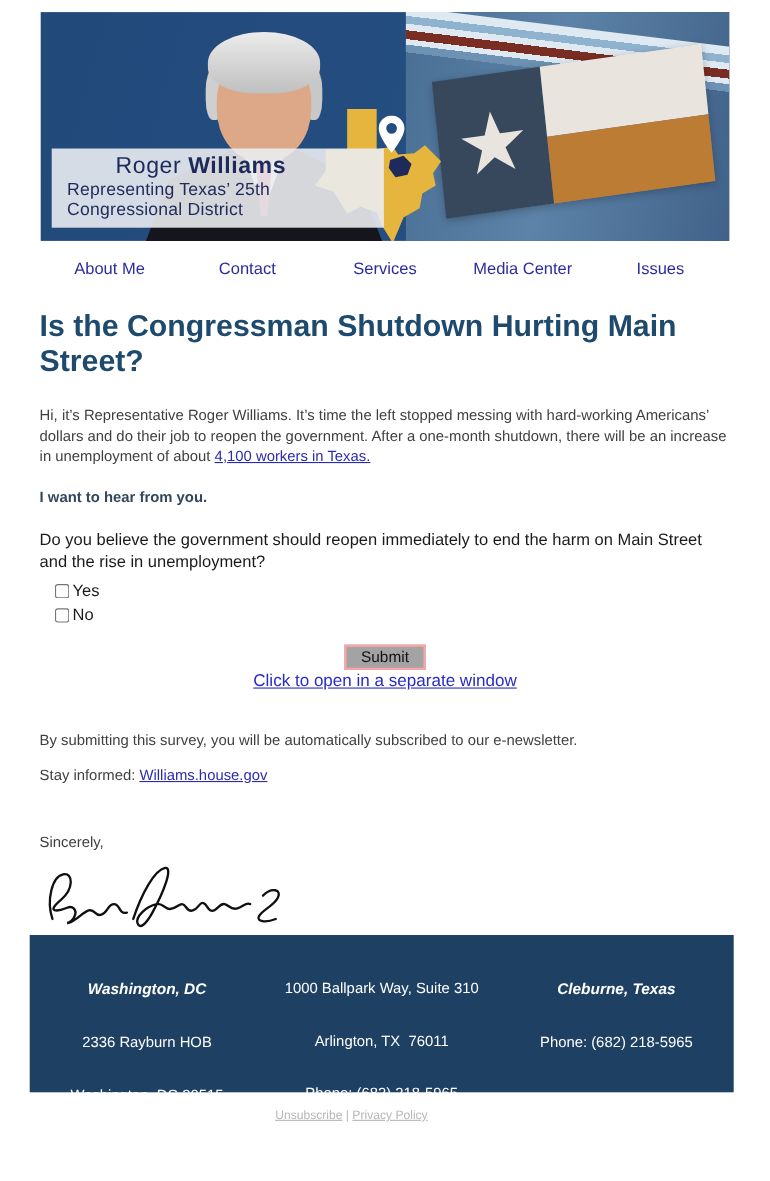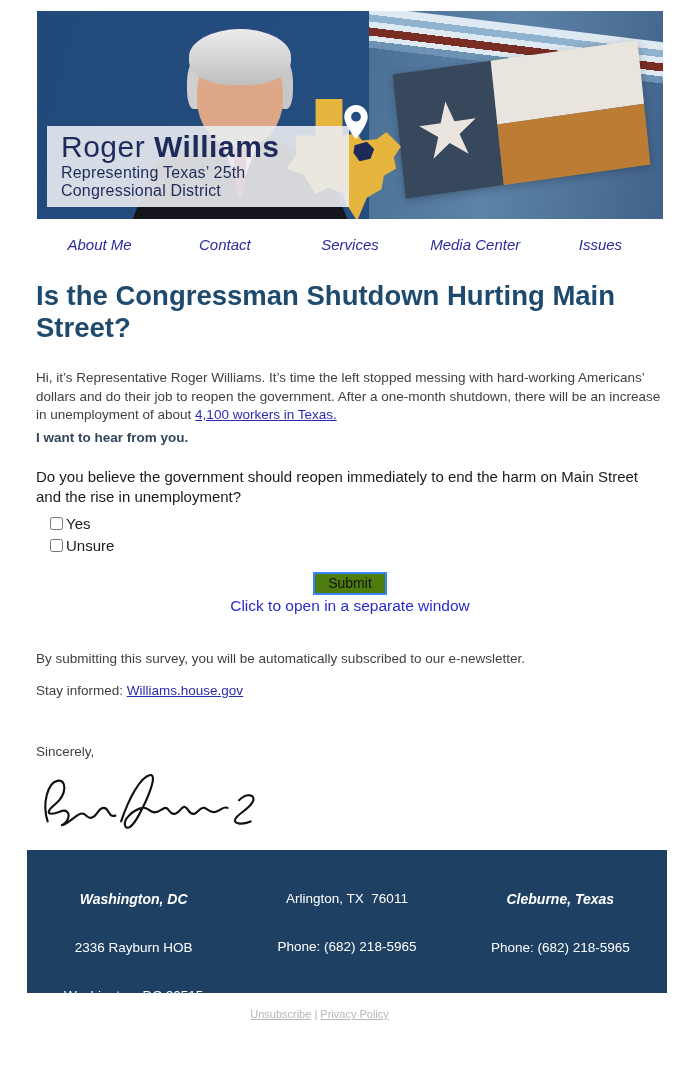--- a/index.html
+++ b/index.html
@@ -66,49 +66,49 @@
 
   
   .texas { position:absolute; left:242px; top:86px; width:122px; height:126px; z-index:3; }
   .pin { position:absolute; left:306px; top:94px; width:26px; height:34px; z-index:4; }
 
   
   .band {
     position:absolute; left:10px; bottom:12px; z-index:5; width:302px;
     background:rgba(234,236,241,0.9); padding:5px 14px 7px; 
   }
-  .band-title { font-size:30px; color:#1e2a5a; letter-spacing:.5px; line-height:1.05; }
+  .band-title { font-size:21px; color:#1e2a5a; letter-spacing:.5px; line-height:1.05;margin-left:44px; }
   .band-title .light { font-weight:400; }
   .band-title b { font-weight:800; }
   .band-sub { font-size:16px; color:#1e2a5a; margin-top:2px; letter-spacing:.2px; }
 
   
   .nav {
     position:absolute; left:37px; top:227px; width:626px; height:34px;
     display:flex; align-items:center;
   }
-  .nav a { flex:1; text-align:center; font-size:15px; color:#2b2b9e; text-decoration:none; cursor:pointer;font-style:italic; }
+  .nav a { flex:1; text-align:center; font-size:15px; color:#2b2b9e; text-decoration:none; cursor:pointer; }
 
   
   .main { position:absolute; left:36px; top:280px; width:628px; }
   h1 { font-size:27.5px; line-height:1.18; color:#1e4a6d; font-weight:700; margin-bottom:24px; }
   .para { font-size:13.5px; line-height:1.38; color:#3f3f3f; }
   .para a, .inline-link { color:#2b2bae; text-decoration:underline; cursor:pointer; }
-  .cta { margin-top:5px; font-size:13.5px; font-weight:700; color:#33475c; }
+  .cta { margin-top:19px; font-size:13.5px; font-weight:700; color:#33475c; }
   .question { margin-top:22px; font-size:15px; line-height:1.32; color:#1a1a1a; }
   .options { margin-top:6px; margin-left:14px; }
   .option-row { display:flex; align-items:center; height:22px; font-size:15px; color:#1a1a1a; }
   .option-row input { width:13px; height:13px; margin-right:3px; cursor:pointer; }
   .submit-row { text-align:center; margin-top:16px; }
   .submit-row button {
     font-family:"Liberation Sans", sans-serif; font-size:14px; color:#111;
-    background:#4d7c0f; border:2px solid #3b82f6; padding:1px 13px 2px; cursor:pointer;
+    background:#a3a3a3; border:2px solid #fca5a5; padding:1px 13px 2px; cursor:pointer;
   }
   .window-row { text-align:center; margin-top:2px; }
-  .window-row a { font-size:15.5px; color:#2a2ac8; cursor:pointer; }
+  .window-row a { font-size:15.5px; color:#2a2ac8; text-decoration:underline; cursor:pointer; }
   .disclaimer { margin-top:36px; font-size:13.5px; color:#3f3f3f; }
   .stay { margin-top:17px; font-size:13.5px; color:#3f3f3f; }
   .sincerely { margin-top:46px; font-size:13.5px; color:#3f3f3f; }
   .signature { margin-top:8px; margin-left:2px; }
   .sig-name { margin-top:12px; font-size:13.5px; color:#475562; line-height:1.28; }
 
   
   .footer {
     position:absolute; left:27px; top:850px; width:640px; height:143px;
     background:#1d4063; color:#ffffff; padding-top:9px;
@@ -181,21 +181,21 @@
 
     <p class="question">Do you believe the government should reopen immediately to end the harm on Main Street and the rise in unemployment?</p>
 
     <div class="options">
       <div class="option-row">
         <input type="checkbox" style="">
         <span>Yes</span>
       </div>
       <div class="option-row">
         <input type="checkbox" style="">
-        <span>Unsure</span>
+        <span>No</span>
       </div>
     </div>
 
     <div class="submit-row">
       <button>Submit</button>
     </div>
     <div class="window-row">
       <a>Click to open in a separate window</a>
     </div>
 
@@ -218,20 +218,21 @@
 
   <div class="footer">
     <div class="offices">
       <div class="office">
         <div class="city">Washington, DC</div>
         <div>2336 Rayburn HOB</div>
         <div>Washington, DC 20515</div>
         <div>Tel: (202) 225-9896</div>
       </div>
       <div class="office">
+        <div>1000 Ballpark Way, Suite 310</div>
         <div>Arlington, TX  76011</div>
         <div>Phone: (682) 218-5965</div>
       </div>
       <div class="office">
         <div class="city">Cleburne, Texas</div>
         <div>Phone: (682) 218-5965</div>
       </div>
     </div>
 
   </div>

